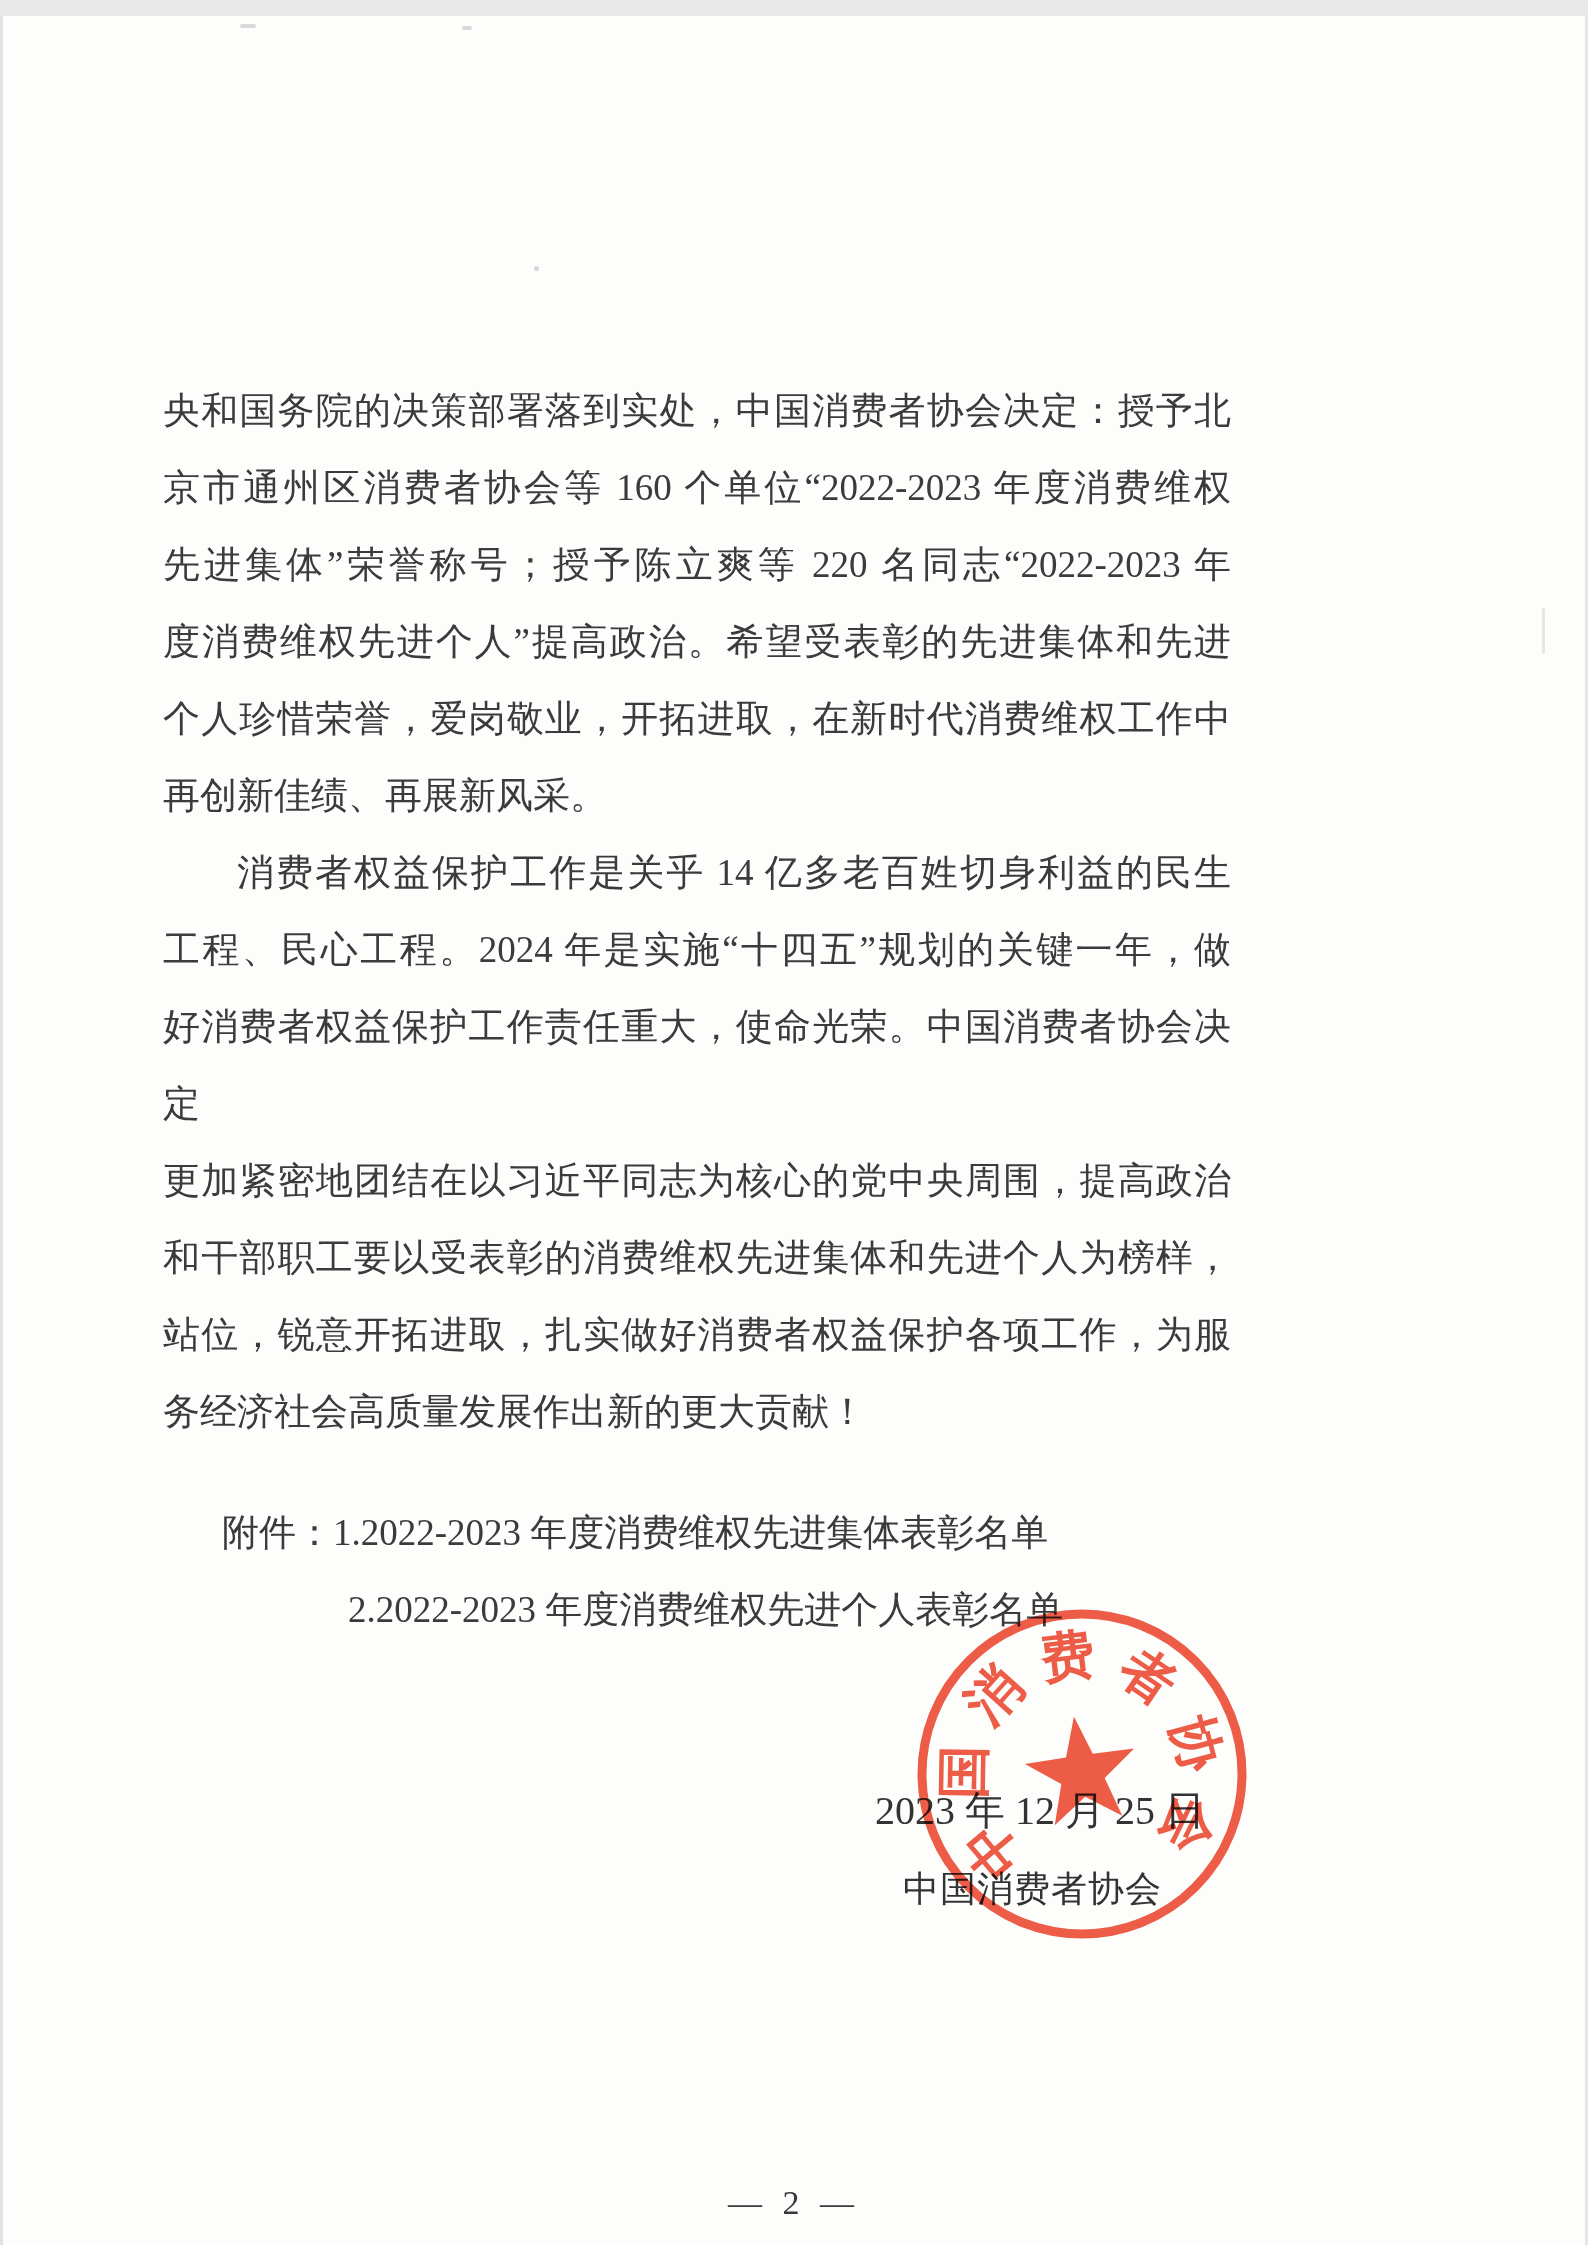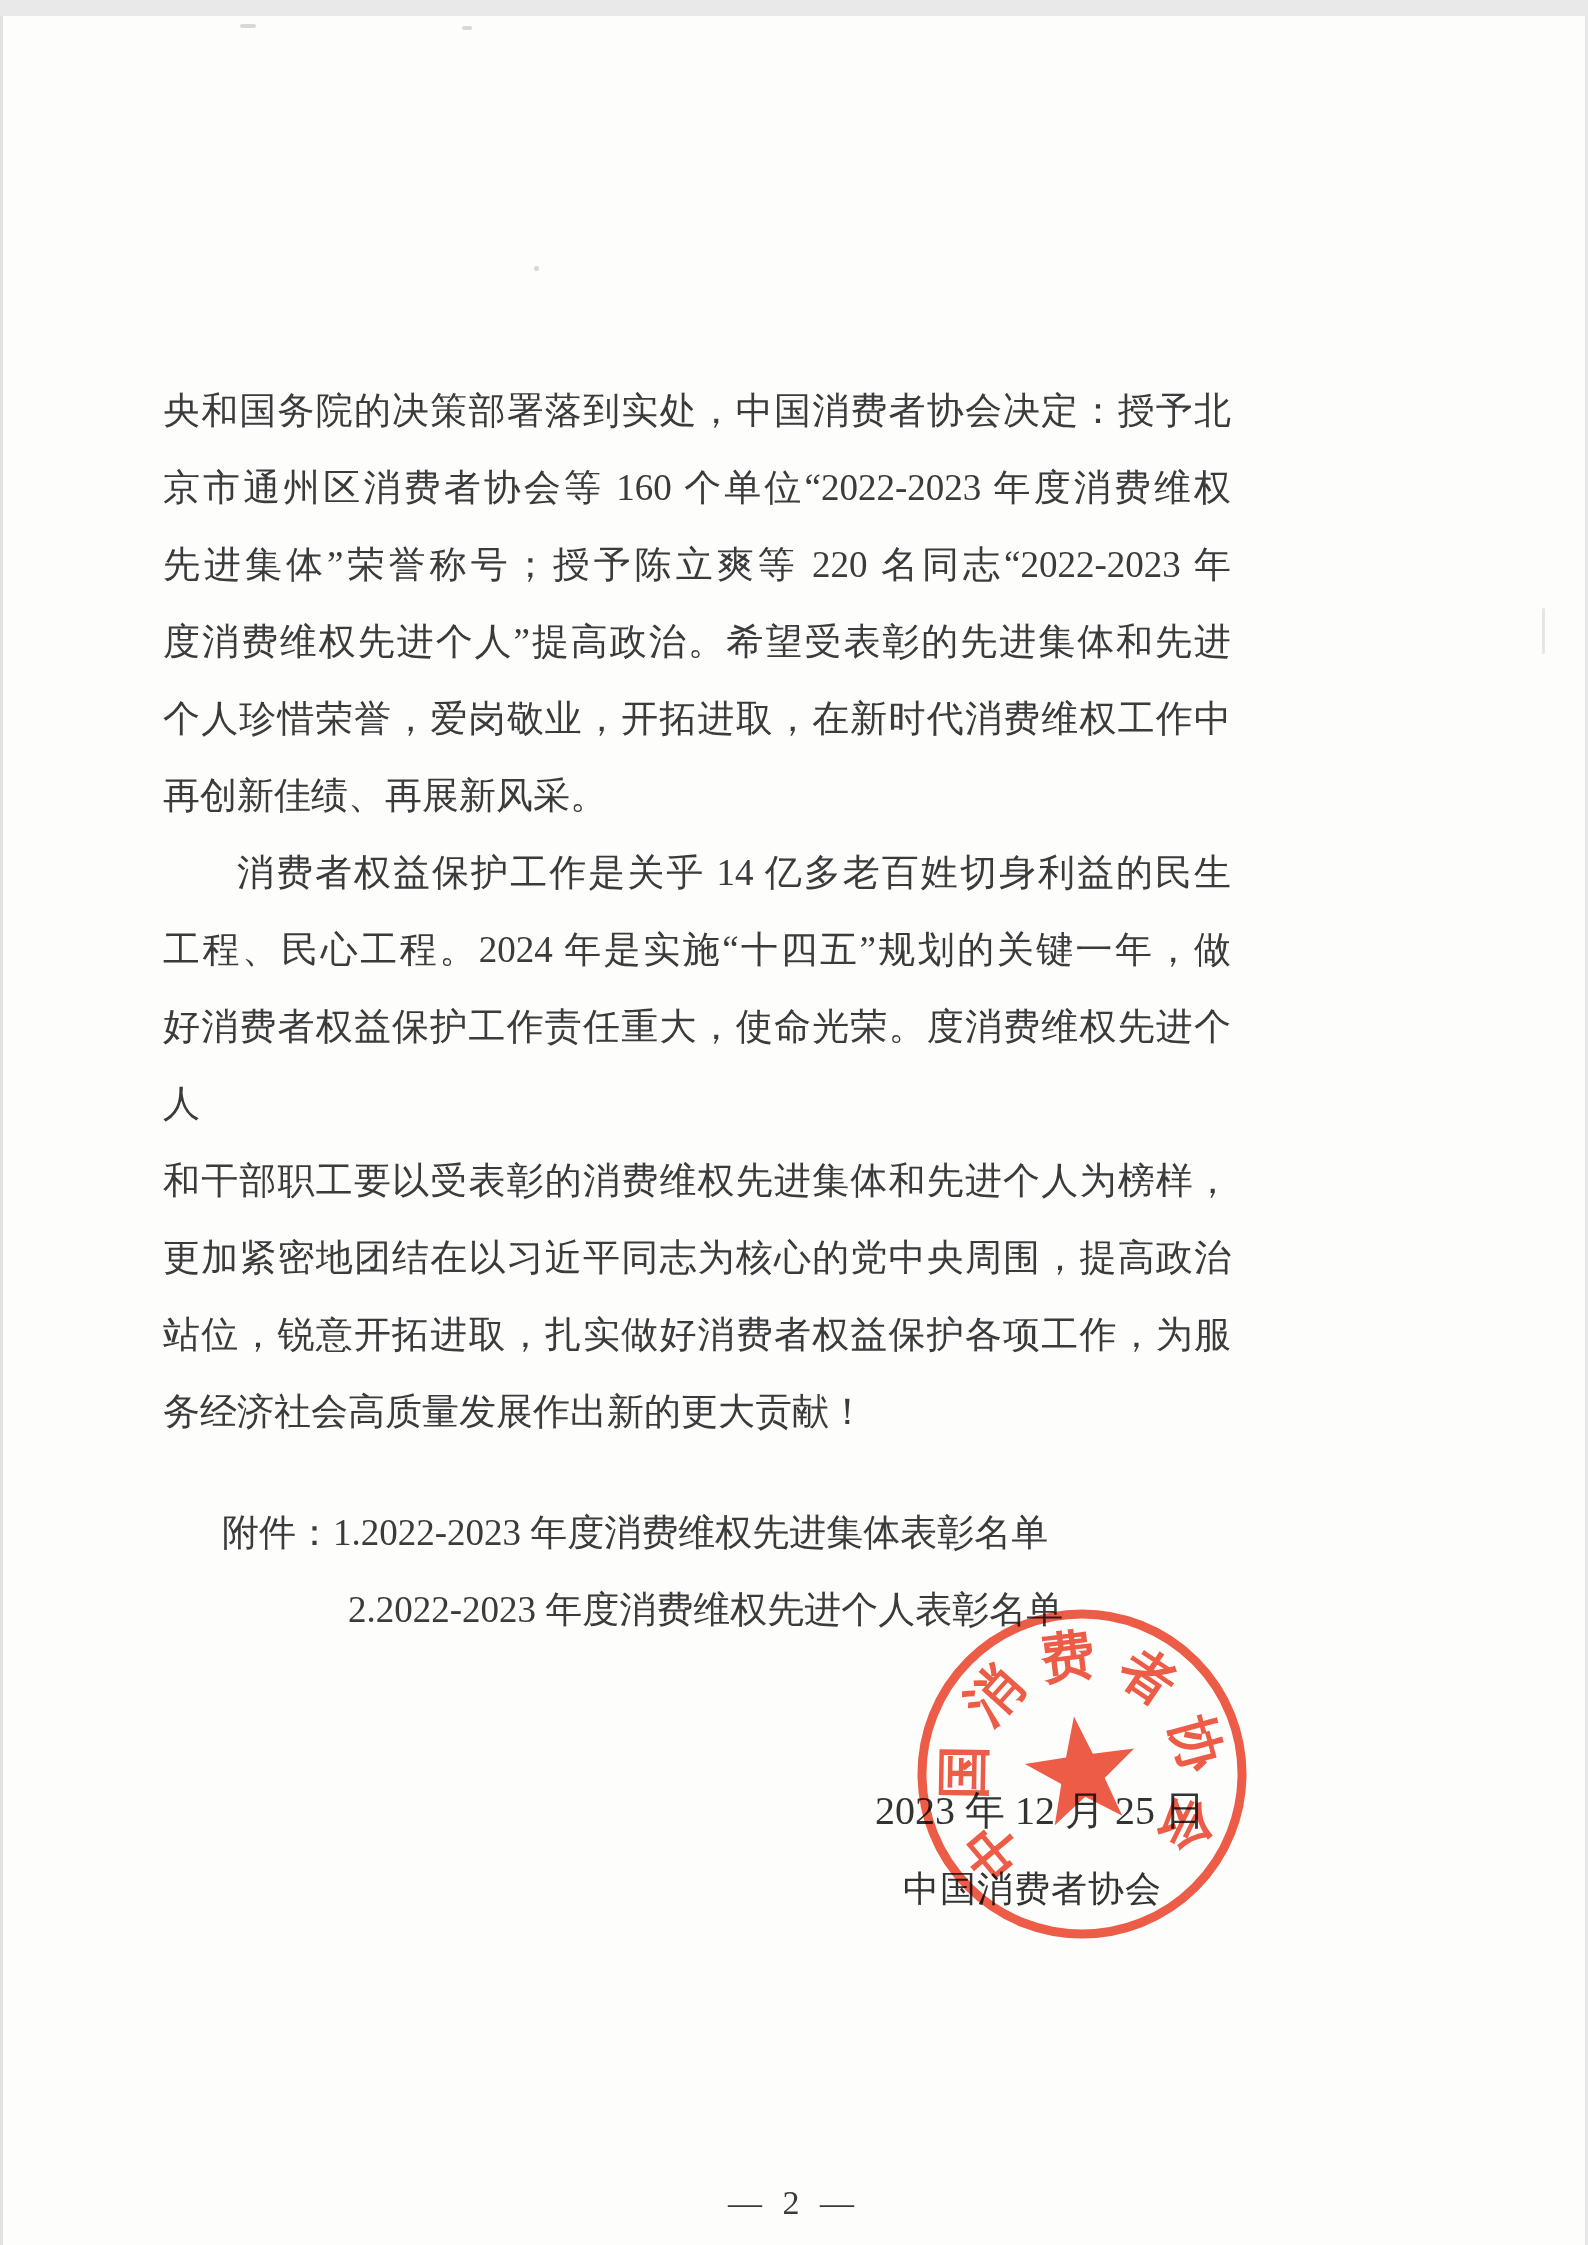--- a/index.html
+++ b/index.html
@@ -85,23 +85,23 @@
   <div class="text-block">
     <div class="line">央和国务院的决策部署落到实处，中国消费者协会决定：授予北</div>
     <div class="line">京市通州区消费者协会等 160 个单位“2022-2023 年度消费维权</div>
     <div class="line">先进集体”荣誉称号；授予陈立爽等 220 名同志“2022-2023 年</div>
     <div class="line">度消费维权先进个人”提高政治。希望受表彰的先进集体和先进</div>
     <div class="line">个人珍惜荣誉，爱岗敬业，开拓进取，在新时代消费维权工作中</div>
     <div class="line left">再创新佳绩、再展新风采。</div>
 
     <div class="line indent2">消费者权益保护工作是关乎 14 亿多老百姓切身利益的民生</div>
     <div class="line">工程、民心工程。2024 年是实施“十四五”规划的关键一年，做</div>
-    <div class="line">好消费者权益保护工作责任重大，使命光荣。度消费维权先进个人</div>
+    <div class="line">好消费者权益保护工作责任重大，使命光荣。中国消费者协会决定</div>
+    <div class="line">更加紧密地团结在以习近平同志为核心的党中央周围，提高政治</div>
     <div class="line">和干部职工要以受表彰的消费维权先进集体和先进个人为榜样，</div>
-    <div class="line">更加紧密地团结在以习近平同志为核心的党中央周围，提高政治</div>
     <div class="line">站位，锐意开拓进取，扎实做好消费者权益保护各项工作，为服</div>
     <div class="line left">务经济社会高质量发展作出新的更大贡献！</div>
 
     <div class="attachment-block">
       <div class="line attachment-line1"><span>附件：</span><span>1.2022-2023 年度消费维权先进集体表彰名单</span></div>
       <div class="line attachment-line2"><span>2.2022-2023 年度消费维权先进个人表彰名单</span></div>
     </div>
   </div>
 
   <div class="issue-date">2023 年 12 月 25 日</div>

